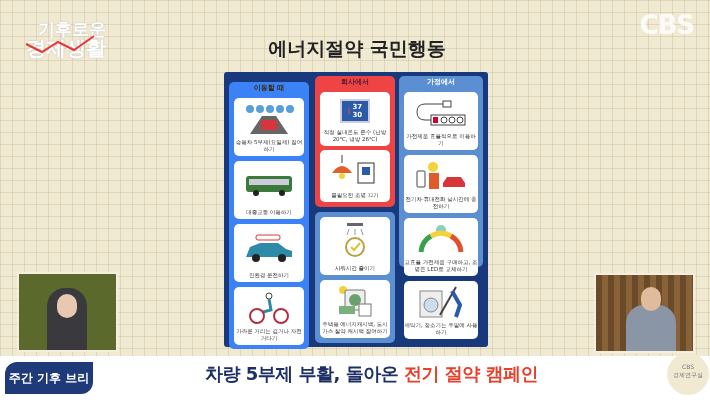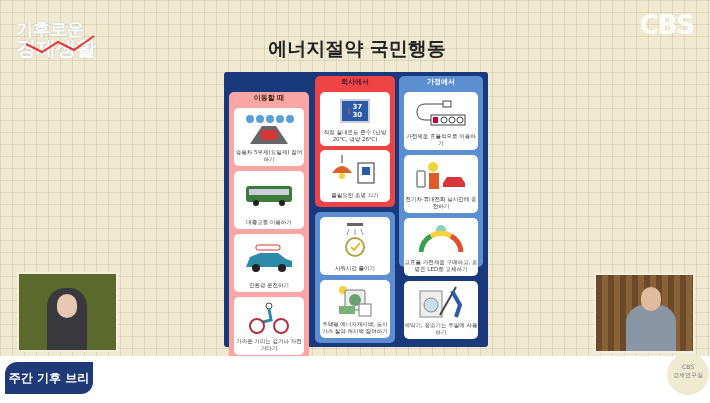--- a/index.html
+++ b/index.html
@@ -2,29 +2,29 @@
 <html><head>
 <meta charset="utf-8">
 <style>
 *{box-sizing:border-box;margin:0;padding:0}
 body{width:710px;height:403px;overflow:hidden;font-family:"DejaVu Sans",sans-serif;background:#fff}
 #stage{position:relative;width:710px;height:403px;overflow:hidden;
  background-color:#f1ead3;
  background-image:linear-gradient(rgba(190,175,140,.35) 1px,transparent 1px),linear-gradient(90deg,rgba(190,175,140,.35) 1px,transparent 1px);
  background-size:12px 12px}
 .source-tag{position:absolute;left:95px;top:4px;background:#111;color:#fff;font-size:12px;padding:2px 5px;line-height:14px}
-.logo{position:absolute;left:16px;top:20px;width:90px;color:#fff;font-weight:bold;text-align:left;text-shadow:0 0 2px #bbb;line-height:19px}
+.logo{position:absolute;left:16px;top:20px;width:90px;color:#fff;font-weight:bold;text-align:right;text-shadow:0 0 2px #bbb;line-height:19px}
 .logo .l1{font-size:17px}
 .logo .l2{font-size:20px}
 .logo svg{position:absolute;left:8px;top:14px}
 .cbs{position:absolute;right:16px;top:10px;font-size:26px;font-weight:bold;color:#fff;opacity:.85;letter-spacing:-1px}
 .poster-title{position:absolute;left:233px;top:36px;width:248px;text-align:center;font-size:19px;font-weight:bold;color:#222}
 .board{position:absolute;left:224px;top:72px;width:264px;height:275px;background:#183a7c;border-radius:3px;padding:3px}
 .col{position:absolute;border-radius:5px}
-.col-a{left:5px;top:20px;width:80px;height:267px;background:#fca5a5}
+.col-a{left:5px;top:10px;width:80px;height:267px;background:#3b82f6}
 .col-b{left:91px;top:4px;width:80px;height:131px;background:#ef4444}
 .col-c{left:175px;top:4px;width:84px;height:191px;background:#5b8fd2}
 .col-d{left:91px;top:140px;width:80px;height:131px;background:#5b8fd2}
 .col-head{font-size:7px;text-align:center;height:13px;line-height:13px;font-weight:bold;color:#3a2a10}
 .col-c .col-head{color:#fff}
 .col-b .col-head{color:#4a1a38}
 .card{position:absolute;background:#fff;border-radius:5px;display:flex;flex-direction:column;align-items:center;justify-content:flex-end;padding-bottom:3px}
 .card .lbl{font-size:5.5px;color:#333;text-align:center;line-height:7px}
 .card .ic{flex:1;display:flex;align-items:center;justify-content:center}
 .bottom-bar{position:absolute;left:0;top:356px;width:710px;height:47px;background:#fff}
@@ -223,18 +223,19 @@
   </div>
 
   <div class="cam cam-right">
     <div style="position:absolute;left:0;top:0;width:101px;height:80px;background:repeating-linear-gradient(90deg,#6a4a28 0 6px,#8a6238 6px 12px)"></div>
     <div style="position:absolute;left:30px;top:30px;width:50px;height:50px;background:#8a96a6;border-radius:18px 18px 0 0"></div>
     <div style="position:absolute;left:45px;top:12px;width:20px;height:24px;background:#e0bc9c;border-radius:10px"></div>
   </div>
 
   <div class="bottom-bar"></div>
   <div class="brief">주간 기후 브리핑</div>
+  <div class="headline"><span>차량 5부제 부활, 돌아온 </span><span class="hl">전기 절약 캠페인</span></div>
 
   <div class="seal">
       <div>CBS</div>
       <div>경제연구실</div>
     </div>
 </div>
 
 </body></html>

